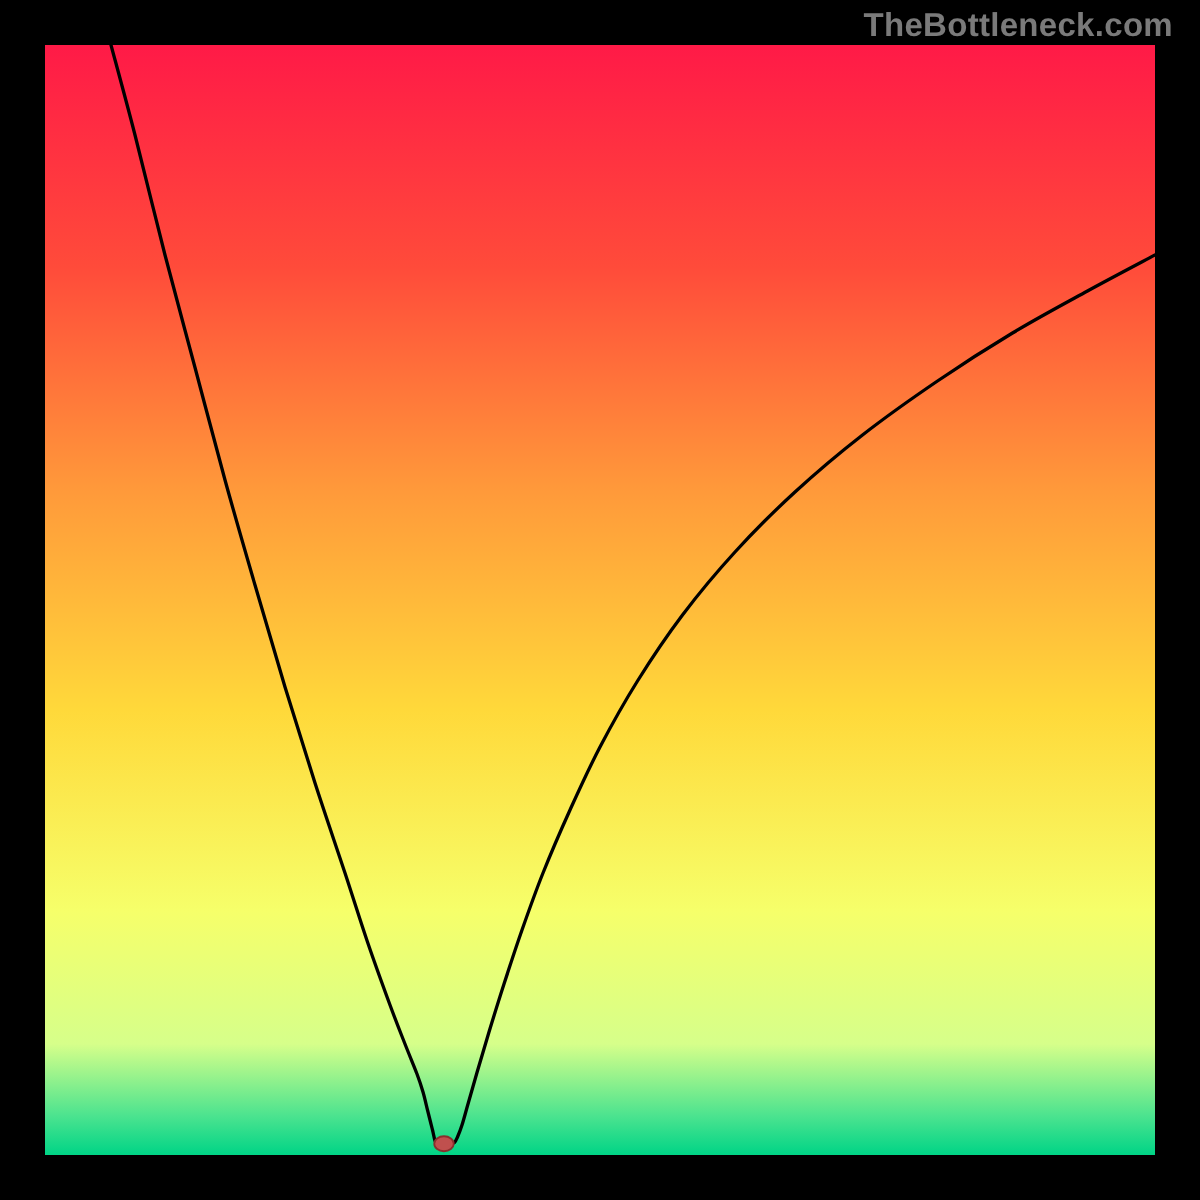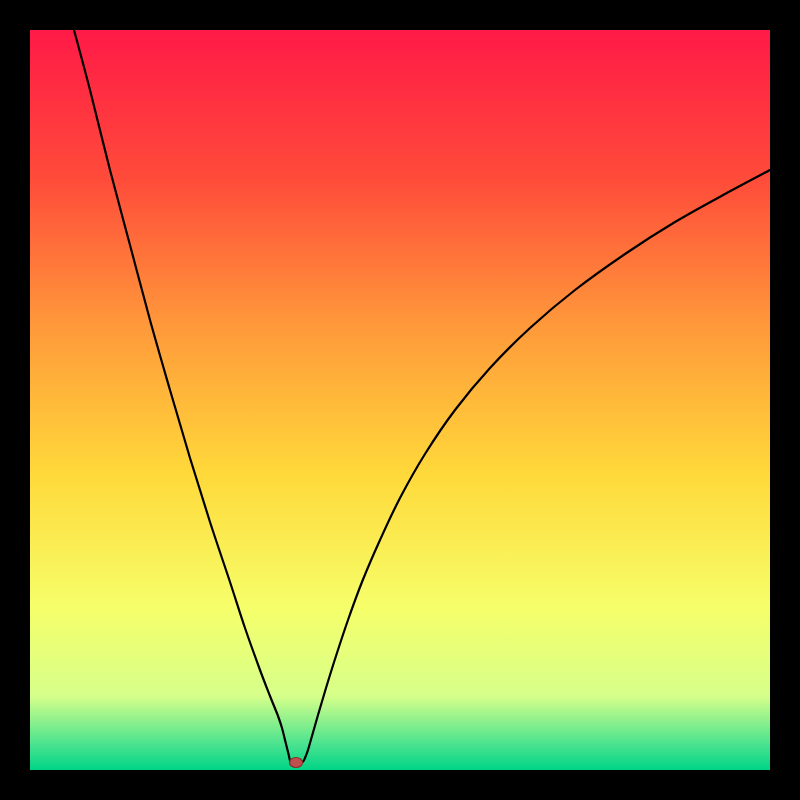--- a/index.html
+++ b/index.html
@@ -44,20 +44,21 @@
     stroke-linejoin: round;
     stroke-linecap: round;
   }
   .dot-fill { fill: #c0504e; }
   .dot-stroke { fill: none; stroke: #8a2f2d; stroke-width: 1.2; }
 </style>
 </head>
 <body>
 
 <div class="outer">
+  <div class="watermark">TheBottleneck.com</div>
   <div class="plot">
     <svg id="chart-svg" width="740" height="740" viewBox="0 0 740 740">
       <defs>
         <linearGradient id="bg-grad" x1="0" y1="0" x2="0" y2="1">
             <stop offset="0%" stop-color="#ff1a47"></stop>
             <stop offset="20%" stop-color="#ff4b3a"></stop>
             <stop offset="40%" stop-color="#ff993a"></stop>
             <stop offset="60%" stop-color="#ffd93a"></stop>
             <stop offset="78%" stop-color="#f6ff6a"></stop>
             <stop offset="90%" stop-color="#d6ff8a"></stop>

